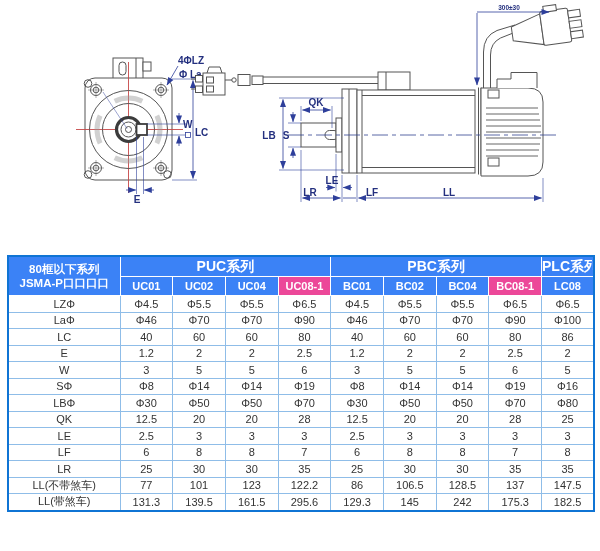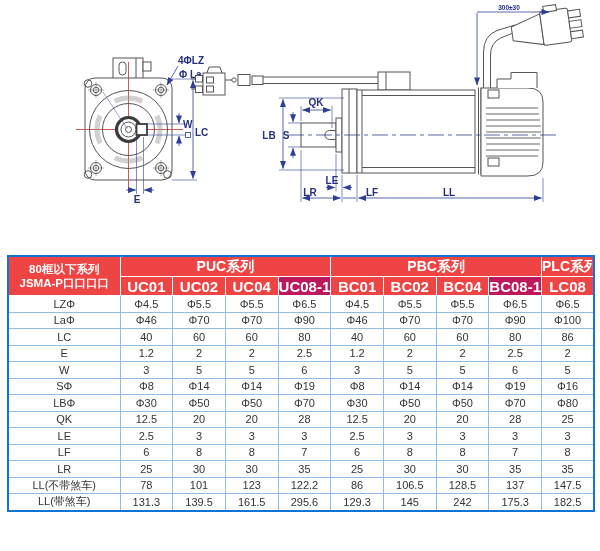--- a/index.html
+++ b/index.html
@@ -9,25 +9,25 @@
   svg text{font-family:"Liberation Sans",sans-serif;font-weight:bold;fill:#24307f;}
   .mach{stroke:#555;fill:none;stroke-width:1;}
   .machf{stroke:#555;fill:#fff;stroke-width:1;}
   .dim{stroke:#2e3f9b;fill:none;stroke-width:0.8;}
   .ext{stroke:#2e3f9b;fill:none;stroke-width:0.6;}
   .red{stroke:#c64747;fill:none;stroke-width:0.9;}
   .tablewrap{position:absolute;left:7px;top:255px;width:586px;}
   table.spec{border-collapse:collapse;table-layout:fixed;width:586px;
              border:2px solid #0f74d4;background:#fff;}
   table.spec th,table.spec td{overflow:hidden;white-space:nowrap;text-align:center;}
-  table.spec thead th{background:#ef4444;color:#fff;font-weight:bold;
+  table.spec thead th{background:#3b82f6;color:#fff;font-weight:bold;
              border:1px solid rgba(255,255,255,.45);padding:0;}
   table.spec thead th.group{font-size:14px;height:19px;}
-  table.spec thead th.model{font-size:15px;height:18px;}
-  table.spec thead th.dark{background:#be185d;margin-top:28px;}
+  table.spec thead th.model{font-size:11px;height:18px;}
+  table.spec thead th.dark{background:#ec4899;margin-top:28px;}
   table.spec thead th.corner{font-size:11.5px;line-height:14px;}
   table.spec tbody th,table.spec tbody td{border:1px solid #8fbde8;font-size:11px;
              color:#333;font-weight:normal;height:15.5px;padding:0;}
   .footnotes{position:absolute;left:11px;top:519px;font-size:11.5px;font-weight:bold;
              color:#111;line-height:16px;}
 </style>
 </head>
 <body>
 
 <div class="sheet">
@@ -396,21 +396,21 @@
             <td>30</td>
             <td>35</td>
             <td>25</td>
             <td>30</td>
             <td>30</td>
             <td>35</td>
             <td>35</td>
           </tr>
           <tr>
             <th>LL(不带煞车)</th>
-            <td>78</td>
+            <td>77</td>
             <td>101</td>
             <td>123</td>
             <td>122.2</td>
             <td>86</td>
             <td>106.5</td>
             <td>128.5</td>
             <td>137</td>
             <td>147.5</td>
           </tr>
           <tr>

